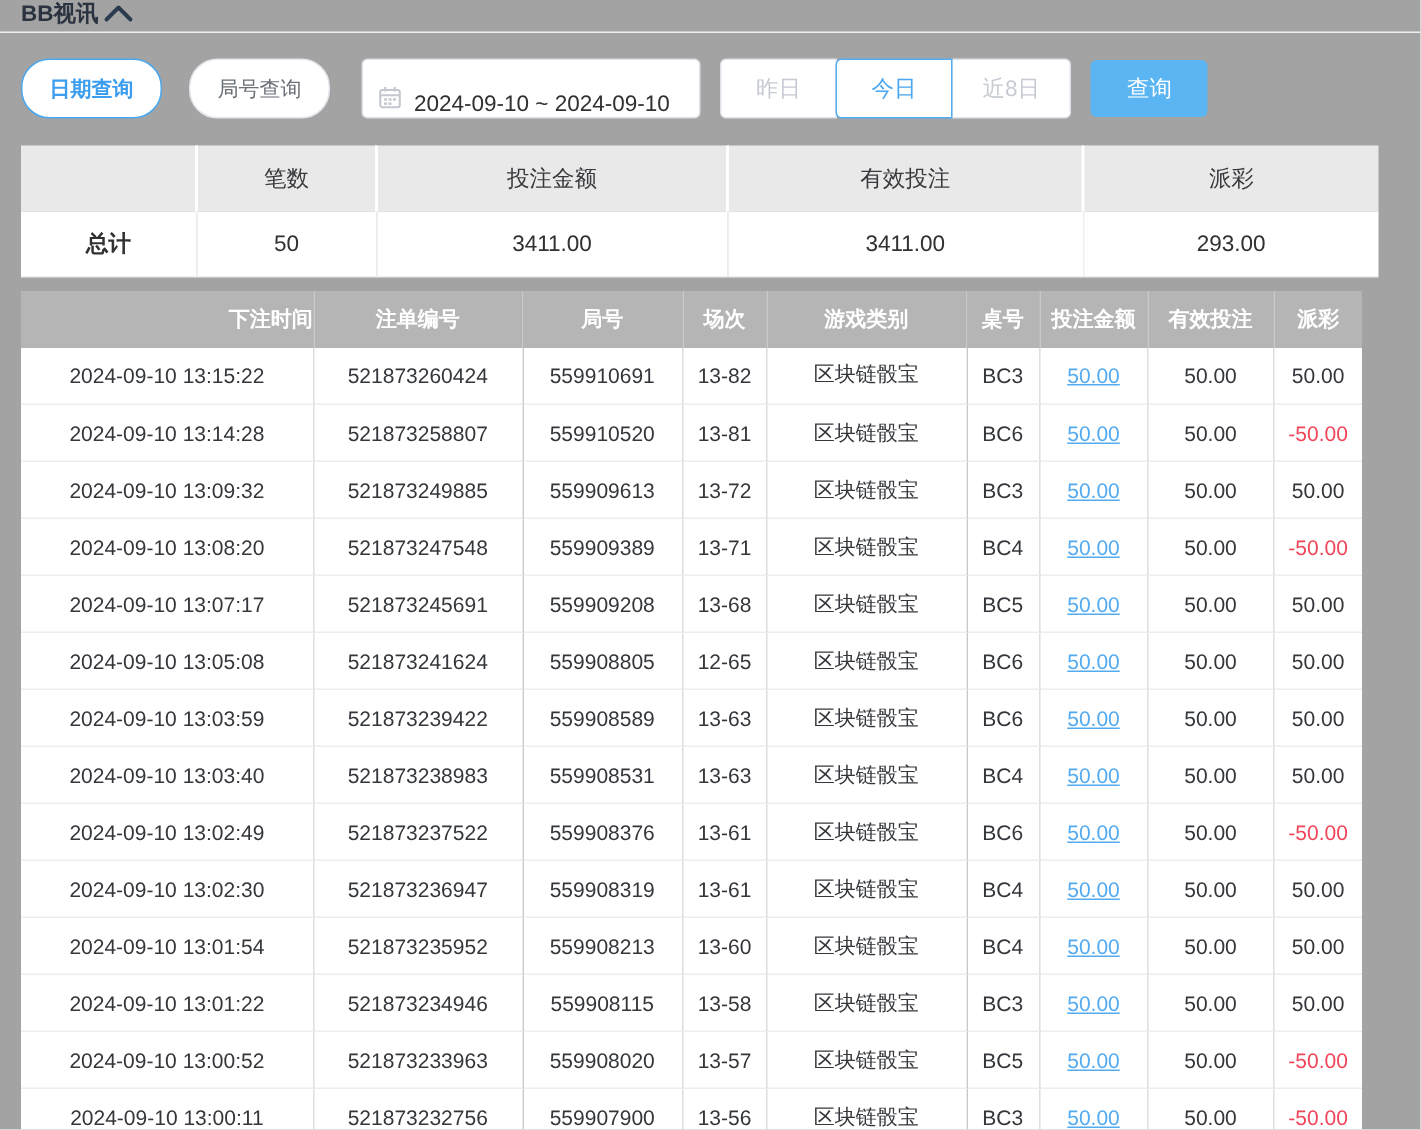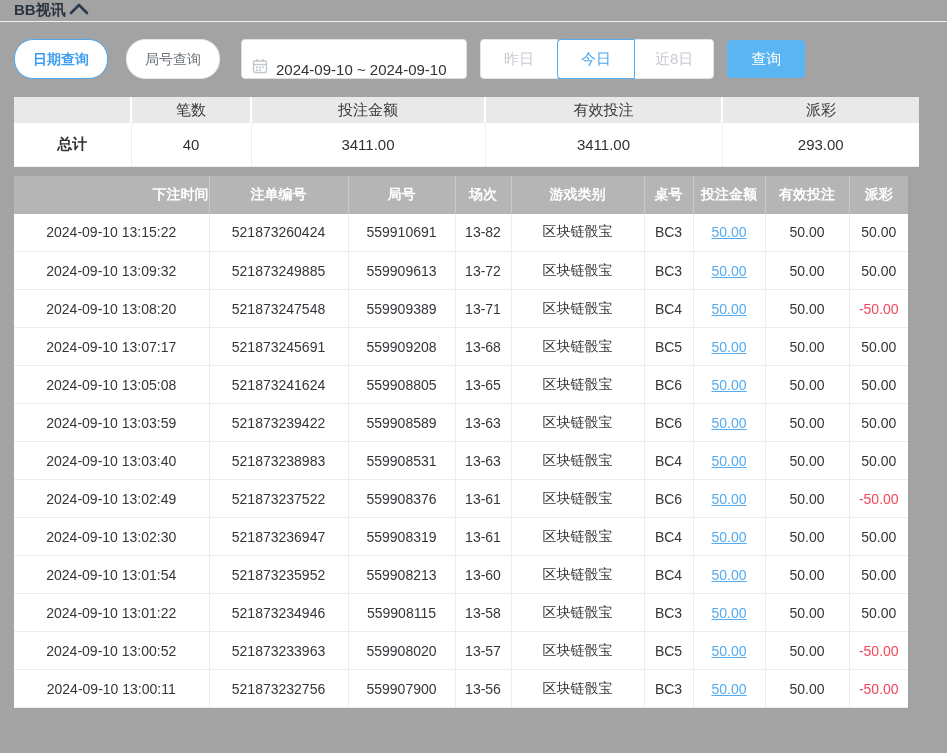--- a/index.html
+++ b/index.html
@@ -115,21 +115,21 @@
   
   .summary-table {
     margin: 18px 0 0 14px;
     border-collapse: collapse;
     table-layout: fixed;
     width: 905px;
     text-align: center;
   }
   .summary-table th {
     background: #e9e9e9;
-    height: 26px;
+    height: 44px;
     font-size: 15px;
     font-weight: normal;
     color: #37393c;
     border-left: 2px solid #fff;
   }
   .summary-table th:first-child { border-left: none; }
   .summary-table td {
     height: 43px;
     font-size: 15px;
     color: #303133;
@@ -234,21 +234,21 @@
         <th></th>
         <th>笔数</th>
         <th>投注金额</th>
         <th>有效投注</th>
         <th>派彩</th>
       </tr>
     </thead>
     <tbody>
       <tr>
         <td>总计</td>
-        <td>40</td>
+        <td>50</td>
         <td>3411.00</td>
         <td>3411.00</td>
         <td>293.00</td>
       </tr>
     </tbody>
   </table>
 
   <table class="bet-table">
     <colgroup>
       <col style="width:195px">
@@ -280,20 +280,31 @@
           <td>521873260424</td>
           <td>559910691</td>
           <td>13-82</td>
           <td>区块链骰宝</td>
           <td>BC3</td>
           <td><span class="bet-link">50.00</span></td>
           <td>50.00</td>
           <td>50.00</td>
         </tr>
         <tr>
+          <td>2024-09-10 13:14:28</td>
+          <td>521873258807</td>
+          <td>559910520</td>
+          <td>13-81</td>
+          <td>区块链骰宝</td>
+          <td>BC6</td>
+          <td><span class="bet-link">50.00</span></td>
+          <td>50.00</td>
+          <td class="neg">-50.00</td>
+        </tr>
+        <tr>
           <td>2024-09-10 13:09:32</td>
           <td>521873249885</td>
           <td>559909613</td>
           <td>13-72</td>
           <td>区块链骰宝</td>
           <td>BC3</td>
           <td><span class="bet-link">50.00</span></td>
           <td>50.00</td>
           <td>50.00</td>
         </tr>
@@ -316,21 +327,21 @@
           <td>区块链骰宝</td>
           <td>BC5</td>
           <td><span class="bet-link">50.00</span></td>
           <td>50.00</td>
           <td>50.00</td>
         </tr>
         <tr>
           <td>2024-09-10 13:05:08</td>
           <td>521873241624</td>
           <td>559908805</td>
-          <td>13-65</td>
+          <td>12-65</td>
           <td>区块链骰宝</td>
           <td>BC6</td>
           <td><span class="bet-link">50.00</span></td>
           <td>50.00</td>
           <td>50.00</td>
         </tr>
         <tr>
           <td>2024-09-10 13:03:59</td>
           <td>521873239422</td>
           <td>559908589</td>

